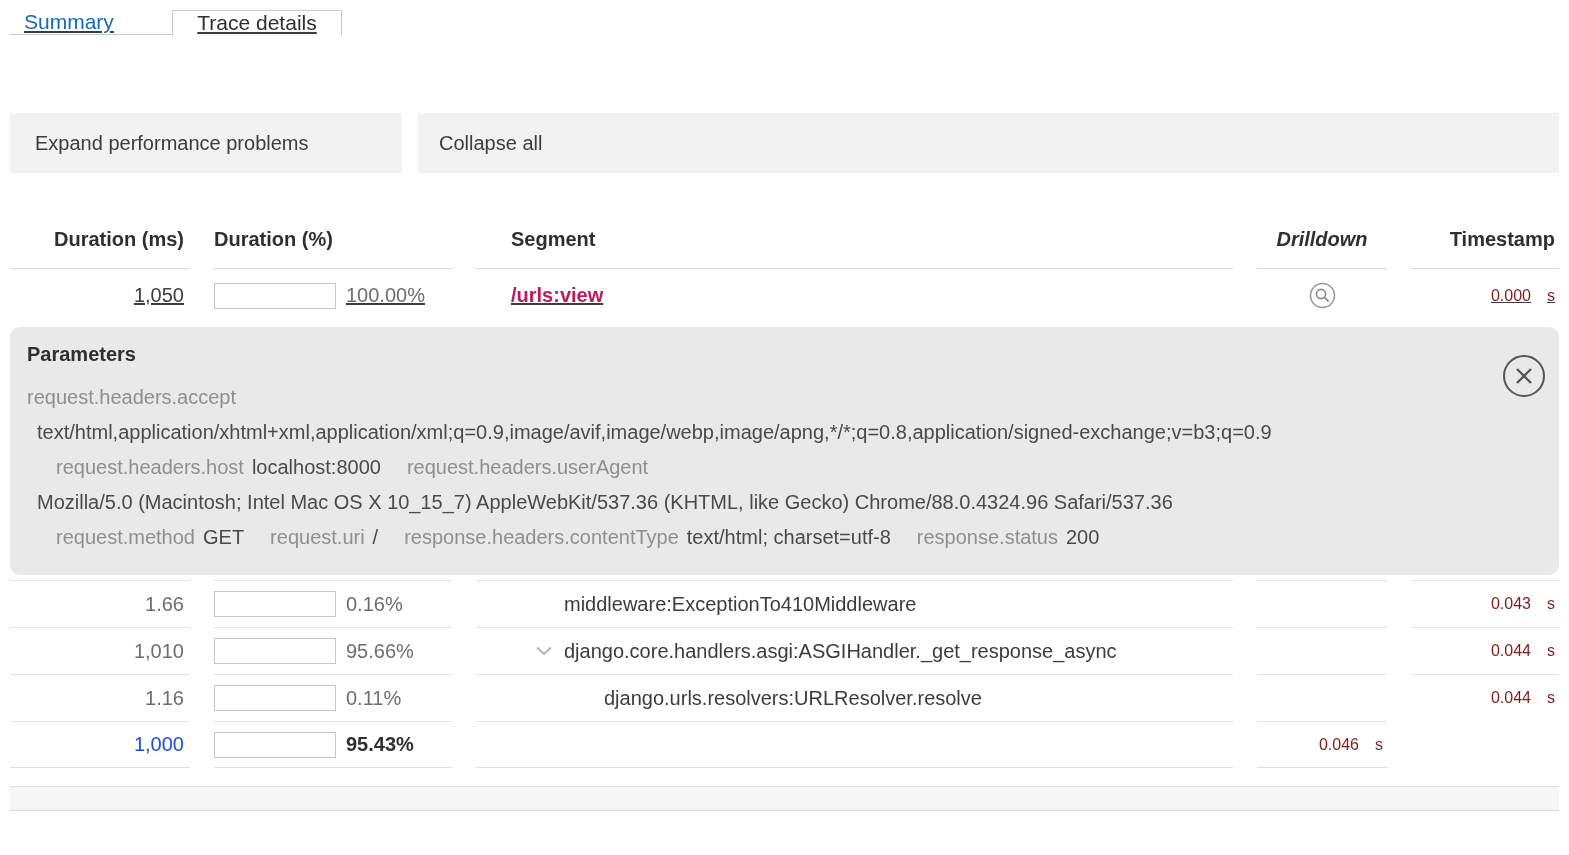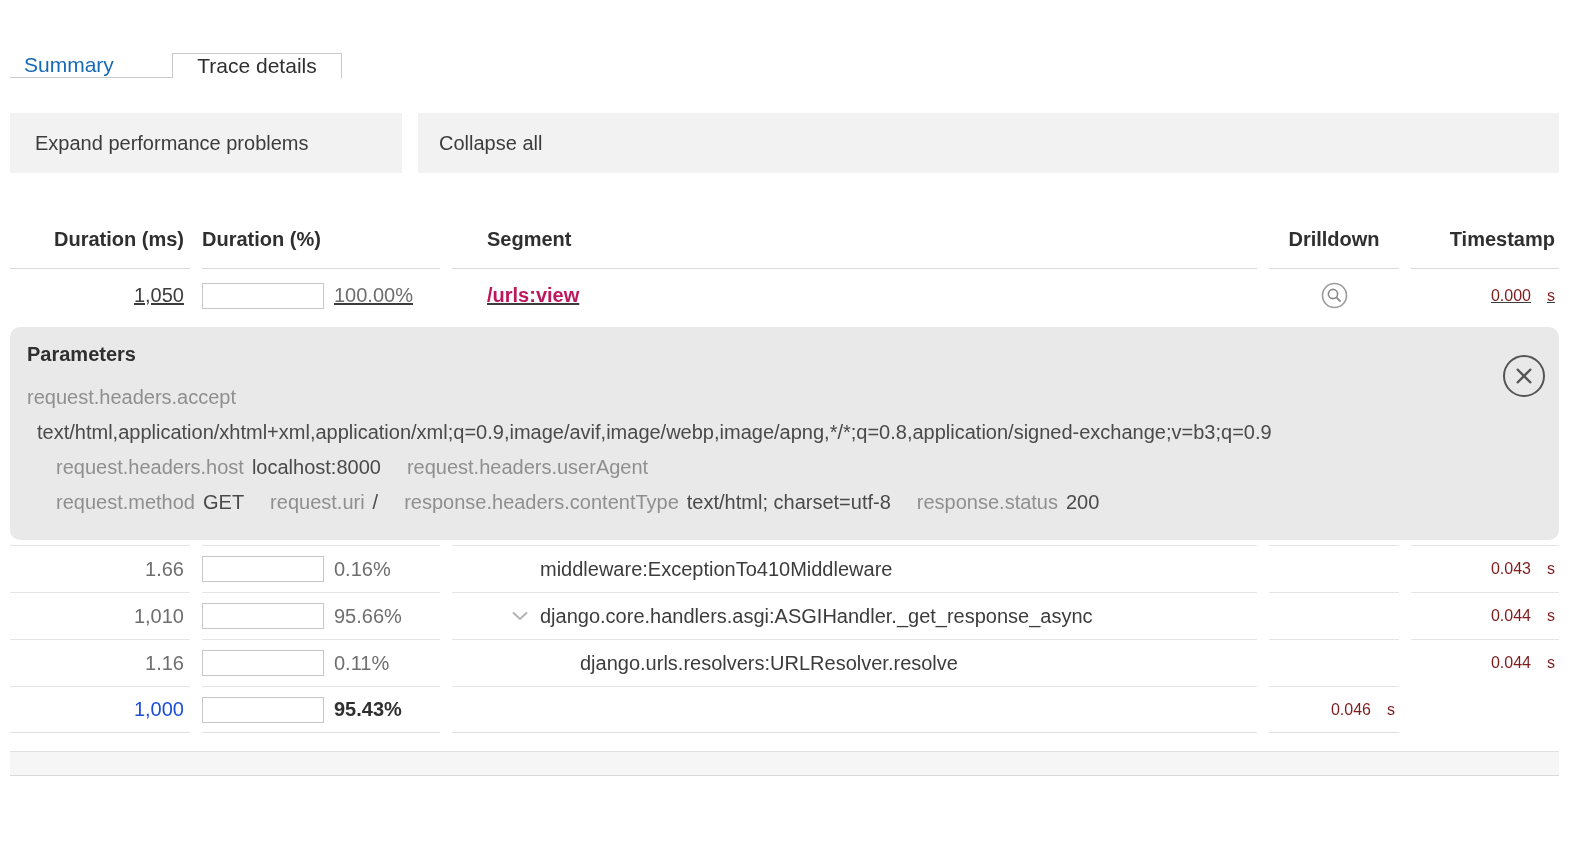--- a/index.html
+++ b/index.html
@@ -6,21 +6,21 @@
   html, body { margin: 0; padding: 0; background: #fff; }
   body {
     width: 1569px; height: 855px;
     font-family: "Liberation Sans", sans-serif;
     color: #3c3c3c;
     overflow: hidden;
   }
   .page { padding: 0 10px; }
 
   
-  .tabbar { display: flex; align-items: flex-end; height: 68px; margin-top: 10px; }
+  .tabbar { display: flex; align-items: flex-start; height: 68px; margin-top: 10px; text-decoration: underline; }
   .tabbar-left {
     width: 162px; border-bottom: 1px solid #c9c9c9;
     display: flex; align-items: center;
   }
   .tab-link {
     margin-left: 14px; font-size: 21px; color: #1769b5; cursor: pointer;
   }
   .tab-active {
     width: 170px; border: 1px solid #c9c9c9; border-bottom: none;
     display: flex; align-items: center; justify-content: center;
@@ -35,32 +35,32 @@
     font-size: 20px; color: #3c3c3c; cursor: pointer;
     font-family: "Liberation Sans", sans-serif;
   }
   .btn-expand { width: 392px; padding-left: 25px; }
   .btn-collapse { flex: 1; padding-left: 21px; }
 
   
   .trow {
     display: grid;
     grid-template-columns: 180px 238px 1fr 130px 148px;
-    column-gap: 12px;
+    column-gap: 24px;
     align-items: center;
   }
   .thead { margin-top: 0; }
   .thead > div {
     padding-top: 55px; padding-bottom: 17px;
     border-bottom: 1px solid #d9d9d9;
     font-weight: bold; font-size: 20px; color: #2f2f2f;
   }
   .th-duration { text-align: right; padding-right: 6px; }
   .th-segment { padding-left: 35px; }
-  .th-drilldown { text-align: center; }
+  .th-drilldown { text-align: center; font-style: italic; }
   .th-timestamp { text-align: right; padding-right: 4px; }
 
   .data-row { height: 53px; text-decoration: underline; }
   .sub-row { height: 47px; }
   .sub-row > div { border-top: 1px solid #e5e5e5; height: 100%; display: flex; align-items: center; }
   .last-row > div { border-bottom: 1px solid #e0e0e0; }
 
   .cell-duration { justify-content: flex-end; text-align: right; font-size: 20px; color: #6e6e6e; padding-right: 6px; }
   .cell-duration.dark { color: #3c3c3c; }
   .cell-duration.red { color: #1d4ed8; font-weight: normal; }
@@ -176,20 +176,23 @@
     <p class="params-title">Parameters</p>
     <p class="pline">
       <span class="pkey">request.headers.accept</span>
     </p>
     <p class="pline pline-value">
       <span class="pval">text/html,application/xhtml+xml,application/xml;q=0.9,image/avif,image/webp,image/apng,*/*;q=0.8,application/signed-exchange;v=b3;q=0.9</span>
     </p>
     <p class="pline pline-pairs">
       <span class="pkey">request.headers.host</span><span class="kv-gap"></span><span class="pval">localhost:8000</span><span class="pair-gap"></span><span class="pkey">request.headers.userAgent</span>
     </p>
+    <p class="pline pline-value">
+      <span class="pval">Mozilla/5.0 (Macintosh; Intel Mac OS X 10_15_7) AppleWebKit/537.36 (KHTML, like Gecko) Chrome/88.0.4324.96 Safari/537.36</span>
+    </p>
     <p class="pline pline-pairs">
       <span class="pkey">request.method</span><span class="kv-gap"></span><span class="pval">GET</span><span class="pair-gap"></span><span class="pkey">request.uri</span><span class="kv-gap"></span><span class="pval">/</span><span class="pair-gap"></span><span class="pkey">response.headers.contentType</span><span class="kv-gap"></span><span class="pval">text/html; charset=utf-8</span><span class="pair-gap"></span><span class="pkey">response.status</span><span class="kv-gap"></span><span class="pval">200</span>
     </p>
   </div>
 
   <div class="rows-bottom">
 
     <div class="trow sub-row">
       <div class="cell-duration">1.66</div>
       <div class="cell-pct">

